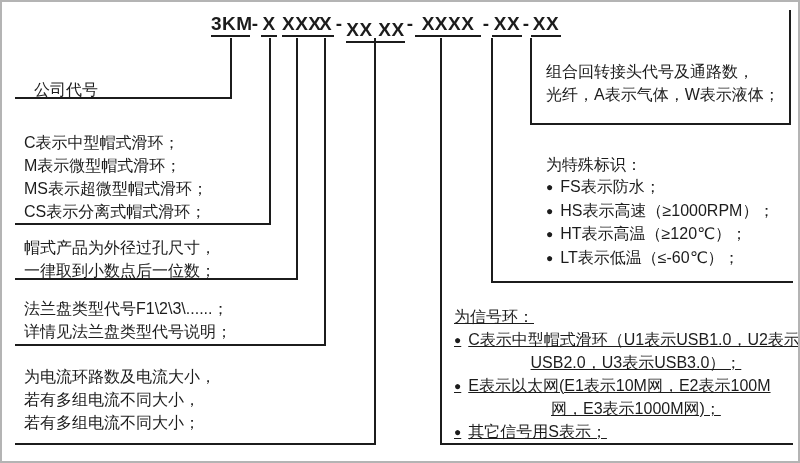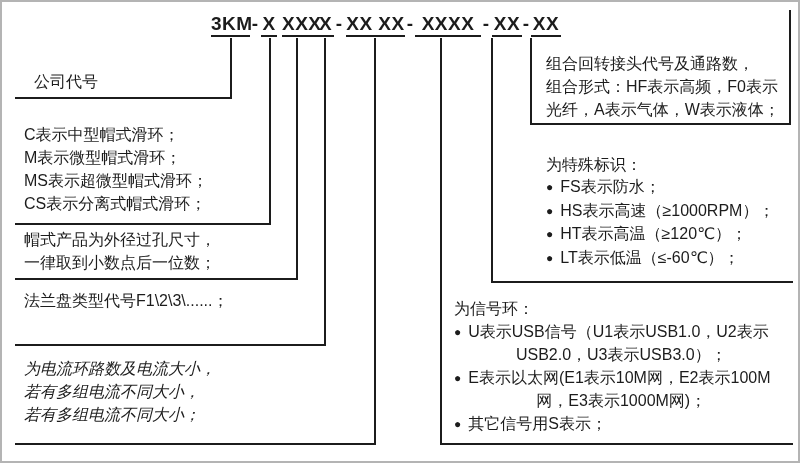--- a/index.html
+++ b/index.html
@@ -20,39 +20,39 @@
     position:absolute;top:11px;height:21px;
     font-size:19px;font-weight:700;line-height:21px;
     text-align:center;letter-spacing:0.5px;
     border-bottom:2px solid #1c1c1c;padding-bottom:1px;
     white-space:nowrap;
   }
   .tdash{
     position:absolute;top:11px;width:12px;height:21px;
     font-size:19px;font-weight:700;line-height:21px;text-align:center;
   }
-  .tblock{position:absolute;font-size:16px;line-height:23px;white-space:nowrap;}
+  .tblock{position:absolute;font-size:16px;line-height:23px;white-space:nowrap;margin-top:8px;}
   .tblock div{white-space:nowrap;}
   .r2{line-height:22.4px;}
   .r3{line-height:22.5px;}
   .bullet{font-size:12px;margin-right:7px;position:relative;top:-1px;}
   .indent{padding-left:18px;text-align:center;}
 </style>
 </head>
 <body>
 
 <div id="canvas">
 
   <div class="tseg" style="left:209px;width:39px;">3KM</div>
   <div class="tdash" style="left:247px;">-</div>
   <div class="tseg" style="left:259px;width:16px;">X</div>
   <div class="tseg" style="left:280px;width:37px;">XXX</div>
   <div class="tseg" style="left:315px;width:17px;">X</div>
   <div class="tdash" style="left:331px;">-</div>
-  <div class="tseg" style="left:344px;width:59px;">XX XX</div>
+  <div class="tseg" style="left:344px;width:59px;margin-top:6px;">XX XX</div>
   <div class="tdash" style="left:402px;">-</div>
   <div class="tseg" style="left:413px;width:66px;">XXXX</div>
   <div class="tdash" style="left:478px;">-</div>
   <div class="tseg" style="left:490px;width:30px;">XX</div>
   <div class="tdash" style="left:518px;">-</div>
   <div class="tseg" style="left:529px;width:30px;">XX</div>
 
   <div class="line vline" style="left:228px;top:36px;height:61px;"></div>
   <div class="line hline" style="left:13px;top:95px;width:217px;"></div>
 
@@ -89,44 +89,44 @@
 
   <div class="tblock" style="left:22px;top:121px;">
     <div>C表示中型帽式滑环；</div>
     <div>M表示微型帽式滑环；</div>
     <div>MS表示超微型帽式滑环；</div>
     <div>CS表示分离式帽式滑环；</div>
   </div>
 
   <div class="tblock" style="left:22px;top:287px;">
     <div>法兰盘类型代号F1\2\3\......；</div>
+    <div>详情见法兰盘类型代号说明；</div>
   </div>
 
-  <div class="tblock" style="left:22px;top:355px;font-style:italic;">
+  <div class="tblock" style="left:22px;top:355px;">
     <div>为电流环路数及电流大小，</div>
     <div>若有多组电流不同大小，</div>
     <div>若有多组电流不同大小；</div>
   </div>
 
   <div class="tblock" style="left:544px;top:50px;">
     <div>组合回转接头代号及通路数，</div>
-    <div>组合形式：HF表示高频，F0表示</div>
     <div>光纤，A表示气体，W表示液体；</div>
   </div>
 
-  <div class="tblock r2" style="left:544px;top:152px;">
+  <div class="tblock r2" style="left:544px;top:144px;">
     <div>为特殊标识：</div>
     <div><span class="bullet">●</span><span>FS表示防水；</span></div>
     <div><span class="bullet">●</span><span>HS表示高速（≥1000RPM）；</span></div>
     <div><span class="bullet">●</span><span>HT表示高温（≥120℃）；</span></div>
     <div><span class="bullet">●</span><span>LT表示低温（≤-60℃）；</span></div>
   </div>
 
-  <div class="tblock r3" style="left:452px;top:296px;">
+  <div class="tblock r3" style="left:452px;top:296px;text-decoration:underline;">
     <div>为信号环：</div>
-    <div><span class="bullet">●</span><span>U表示USB信号（U1表示USB1.0，U2表示</span></div>
+    <div><span class="bullet">●</span><span>C表示中型帽式滑环（U1表示USB1.0，U2表示</span></div>
     <div class="indent"><span>USB2.0，U3表示USB3.0）；</span></div>
     <div><span class="bullet">●</span><span>E表示以太网(E1表示10M网，E2表示100M</span></div>
     <div class="indent"><span>网，E3表示1000M网)；</span></div>
     <div><span class="bullet">●</span><span>其它信号用S表示；</span></div>
   </div>
 
 </div>
 
 </body></html>

